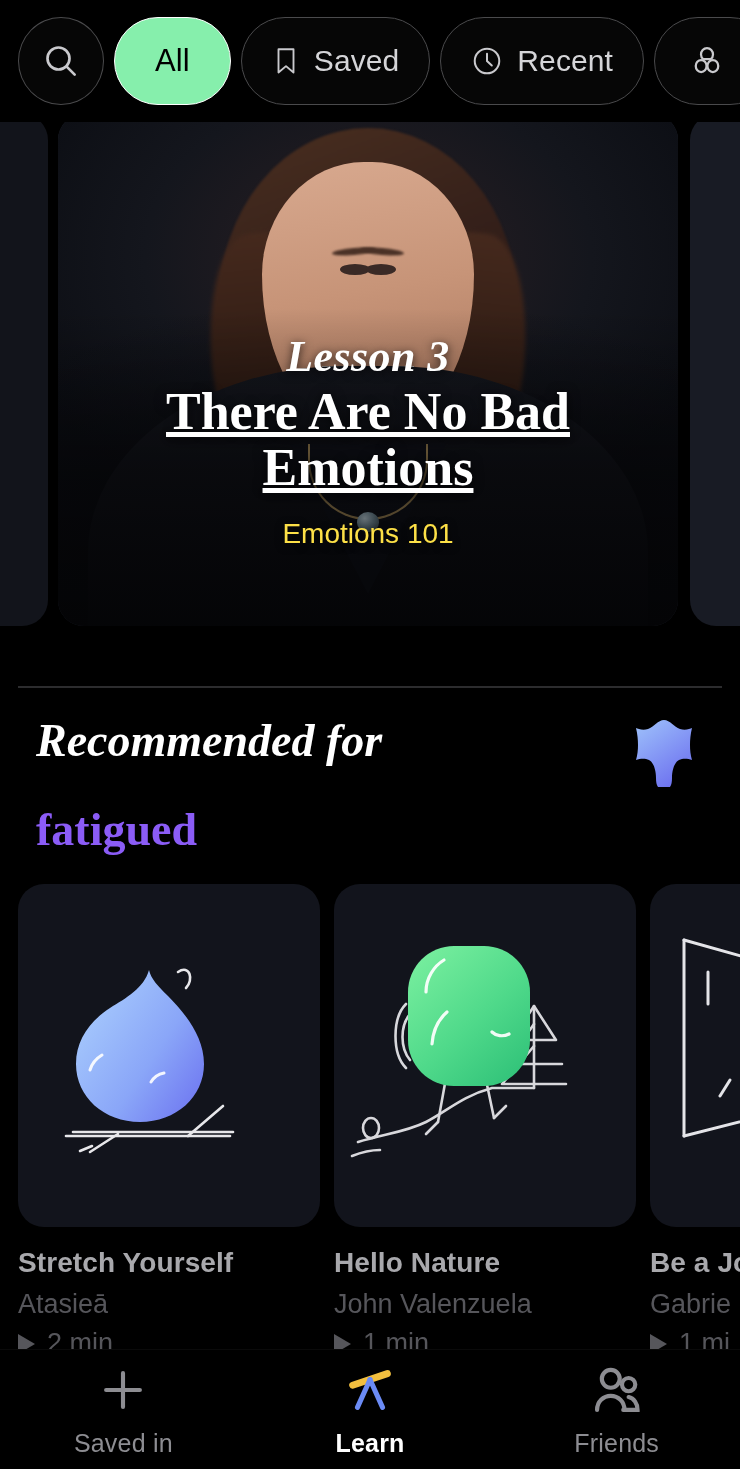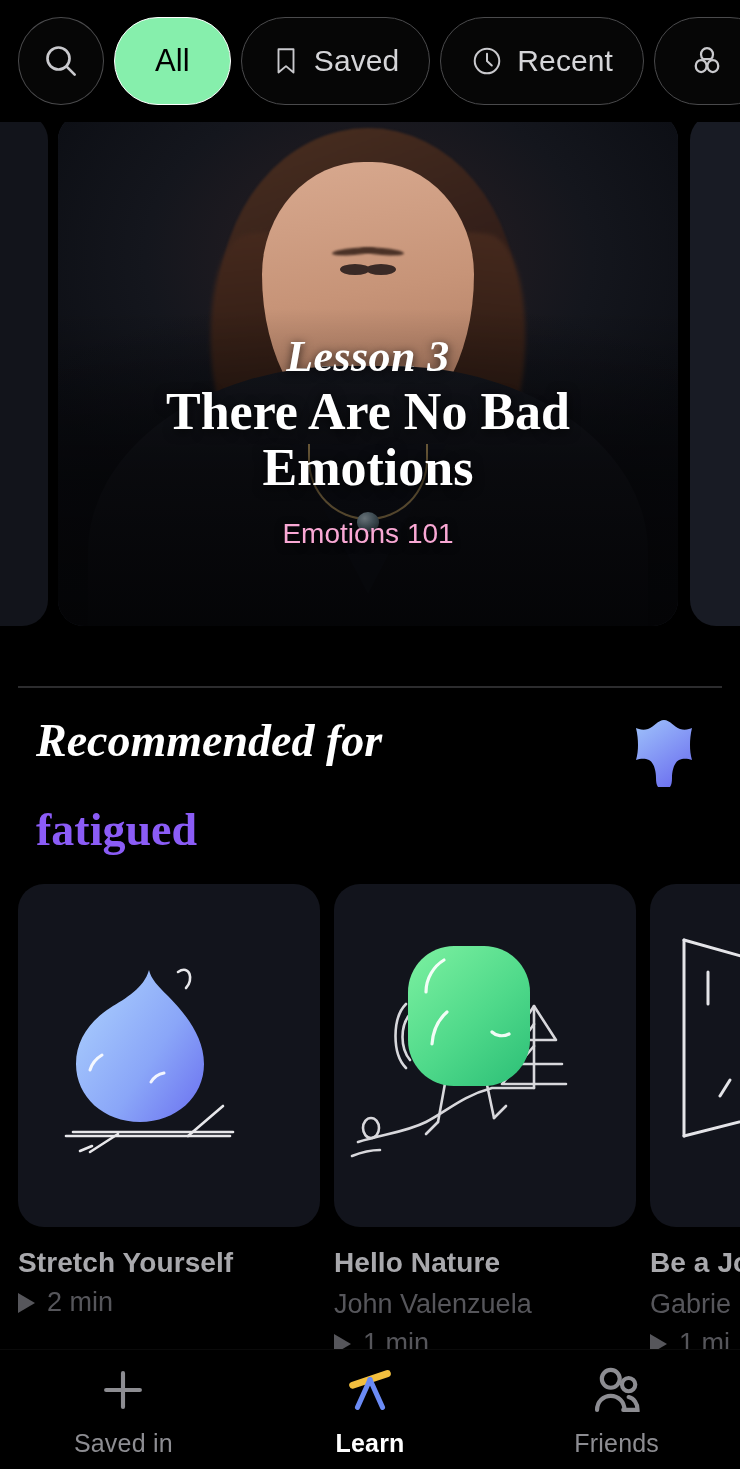--- a/index.html
+++ b/index.html
@@ -204,25 +204,26 @@
     margin-bottom: 2px;
   }
   .hero-title {
     font-family: "Liberation Serif", serif;
     font-weight: 700;
     font-size: 52px;
     line-height: 1.08;
     color: #fff;
     text-shadow: 0 2px 12px rgba(0,0,0,.8);
     margin-bottom: 22px;
+    text-decoration: underline;
   }
   .hero-sub {
     font-family: "Liberation Sans", sans-serif;
     font-size: 28px;
-    color: #f9a8d4;
+    color: #fde047;
     text-shadow: 0 2px 8px rgba(0,0,0,.8);
   }
 
   
   .divider {
     position: absolute;
     left: 18px; top: 686px;
     width: 704px; height: 2px;
     background: #2c2c2e;
     z-index: 4;
@@ -482,20 +483,21 @@
                  C 158 238 186 213 186 180
                  C 186 152 166 128 150 112
                  C 140 102 133 95 131 86 Z" fill="url(#dropGrad)"></path>
         <g stroke="#ffffff" stroke-width="3" fill="none" stroke-linecap="round" opacity="0.9">
           <path d="M72 186 C 74 179 79 174 84 171"></path>
           <path d="M133 198 C 136 193 141 190 146 189"></path>
         </g>
       </svg>
     </div>
     <div class="rec-title">Stretch Yourself</div>
+    <div class="rec-author">Atasieā</div>
     <div class="rec-meta">
       <span class="play-tri"></span>
       <span>2 min</span>
     </div>
   </div>
 
   <div class="rec-card">
     <div class="rec-art">
       <svg viewBox="0 0 302 343" preserveAspectRatio="xMidYMid meet">
         <defs>

